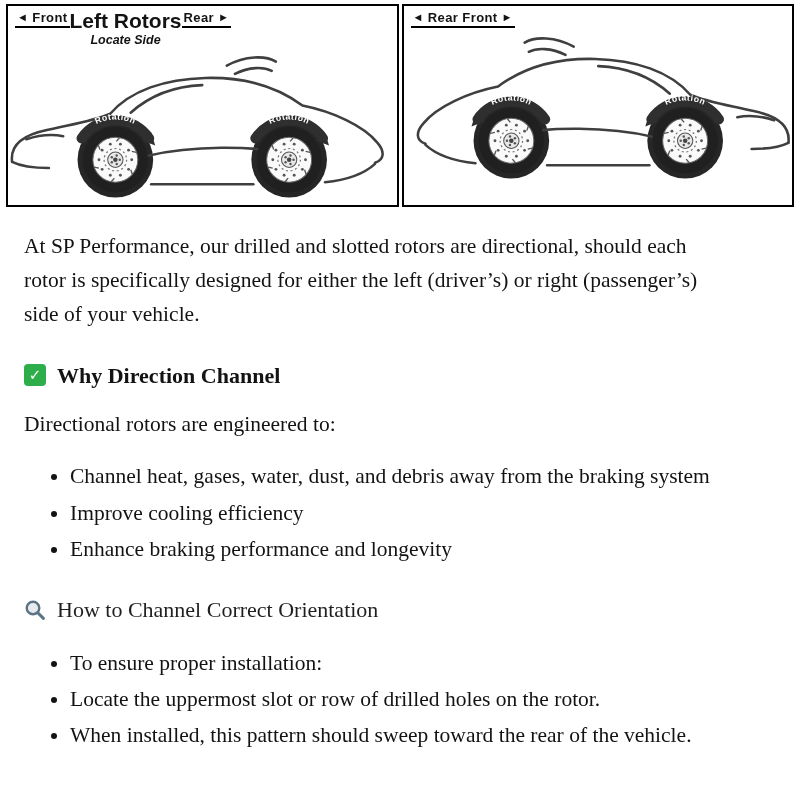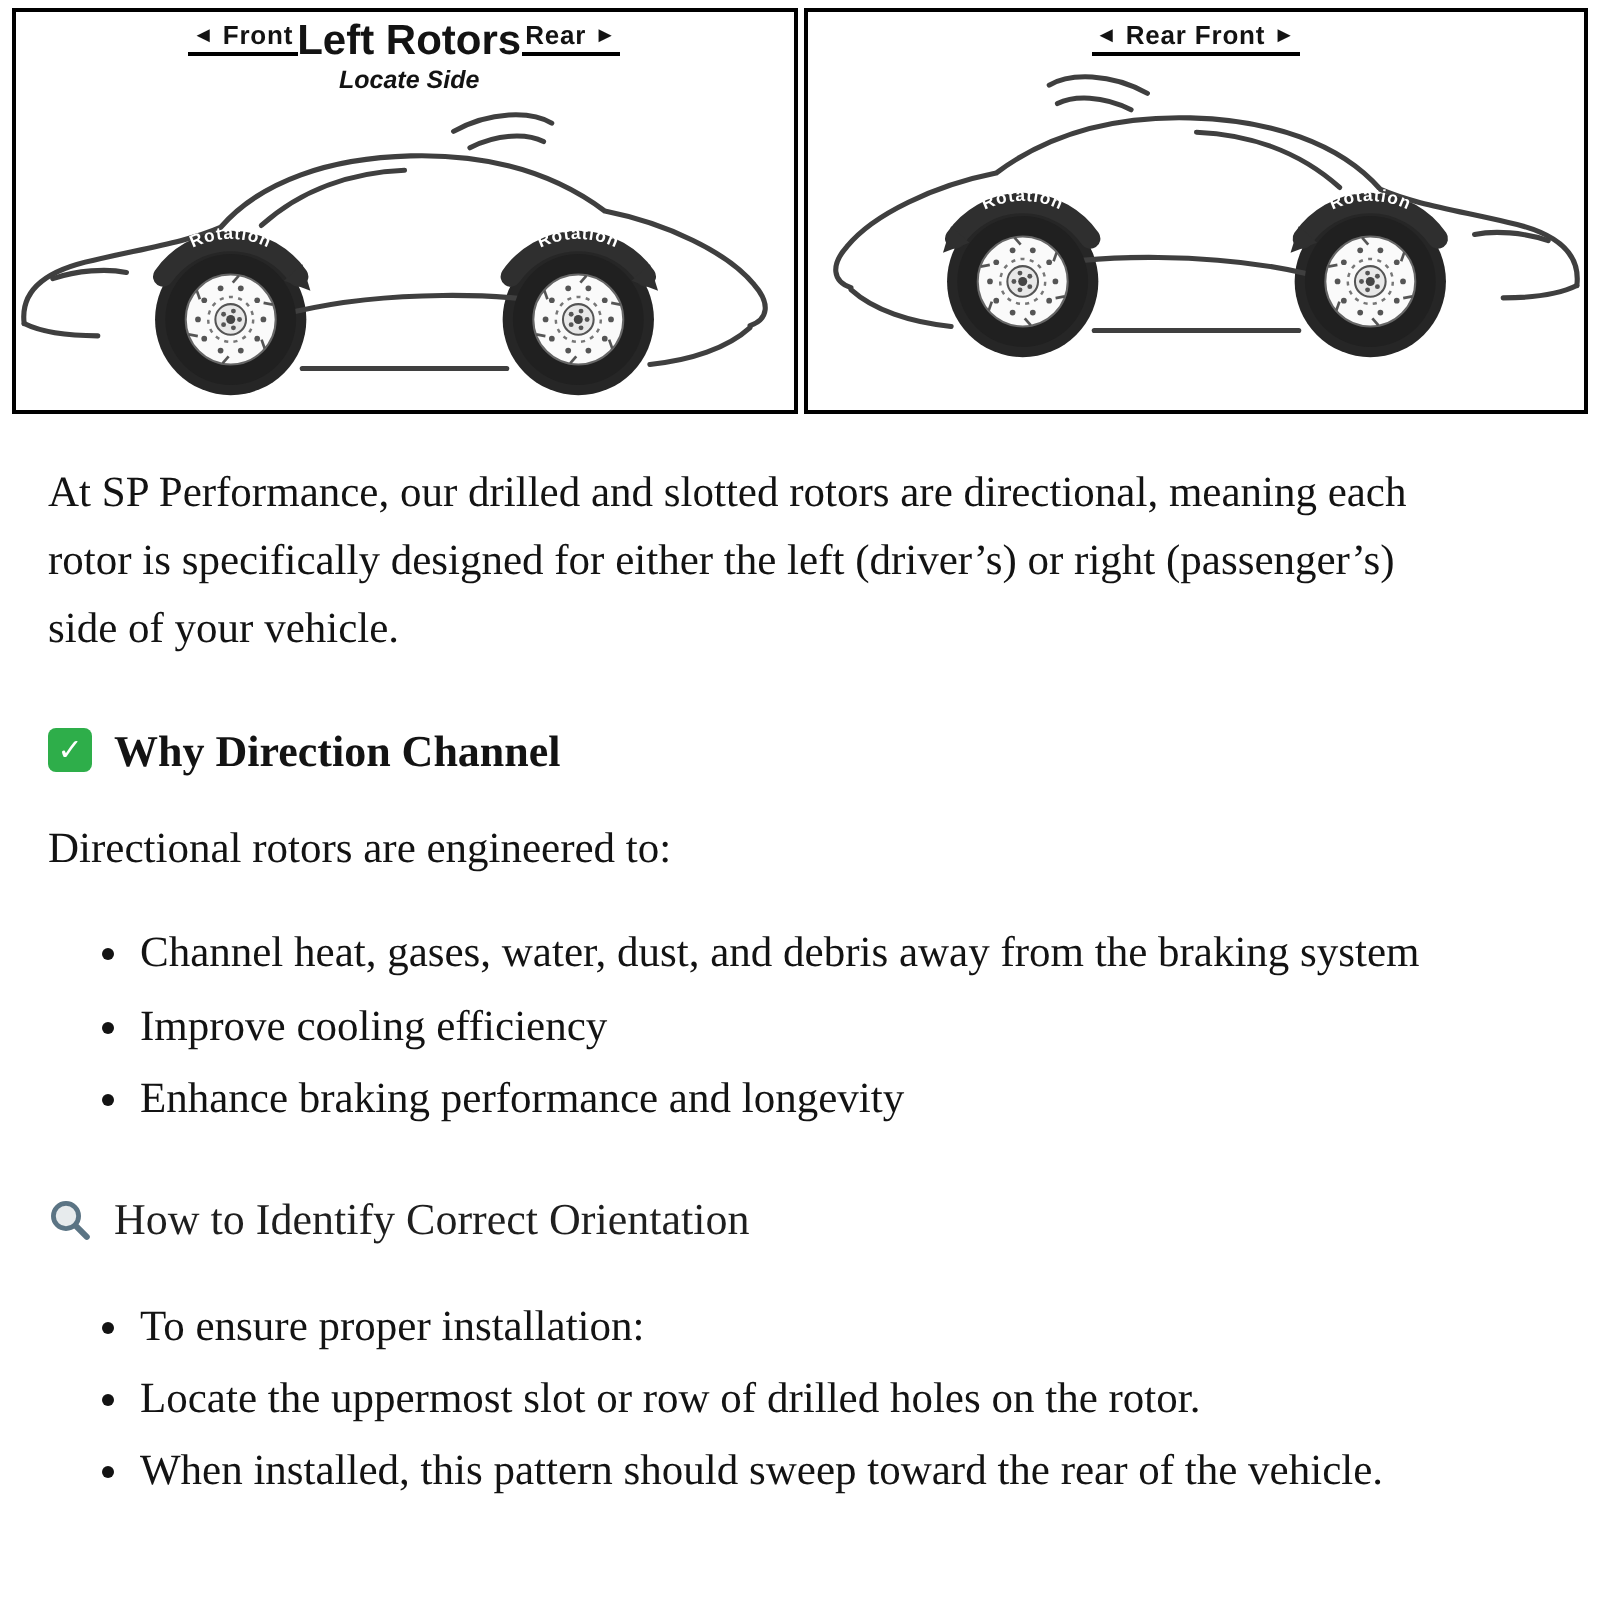--- a/index.html
+++ b/index.html
@@ -1,21 +1,21 @@
 <!DOCTYPE html>
 <html><head>
 <meta charset="utf-8">
 <style>
   html,body{margin:0;padding:0;background:#fff;}
   body{width:800px;height:800px;font-family:"Liberation Serif",serif;color:#131313;overflow:hidden;}
 
   
   .diagram{display:flex;gap:3px;margin:4px 6px 0 6px;}
   .panel{flex:1;border:2.5px solid #000;background:#fff;min-width:0;}
-  .panel-header{display:flex;justify-content:center;align-items:flex-start;
+  .panel-header{display:flex;justify-content:flex-start;align-items:flex-start;
     padding:4px 7px 0 7px;font-family:"Liberation Sans",sans-serif;}
   .dir{font-weight:700;font-size:13px;border-bottom:2.5px solid #000;
     padding:0 2px 1px 2px;white-space:nowrap;letter-spacing:.4px;}
   .dir .arrow-glyph{font-size:11px;position:relative;top:-1px;}
   .title-block{text-align:center;line-height:1;}
   .panel-title{font-weight:700;font-size:21px;}
   .panel-sub{font-style:italic;font-weight:700;font-size:12.5px;margin-top:3px;}
   svg.car{display:block;width:100%;height:158px;margin-top:0;}
 
   
@@ -141,41 +141,41 @@
         <text font-family="Liberation Sans, sans-serif" font-size="8.5" font-weight="bold" fill="#fff" letter-spacing="0.5">
           <textPath href="#tp2" startOffset="50%" text-anchor="middle">Rotation</textPath>
         </text>
       </svg>
     </div>
 
   </div>
 
   <div class="content">
 
-    <p class="intro">At SP Performance, our drilled and slotted rotors are directional, meaning each rotor is specifically designed for either the left (driver’s) or right (passenger’s) side of your vehicle.</p>
+    <p class="intro">At SP Performance, our drilled and slotted rotors are directional, should each rotor is specifically designed for either the left (driver’s) or right (passenger’s) side of your vehicle.</p>
 
     <h2 class="sec">
       <span class="check-icon">✓</span>
       <span>Why Direction Channel</span>
     </h2>
 
     <p class="lead">Directional rotors are engineered to:</p>
 
     <ul class="blist">
       <li>Channel heat, gases, water, dust, and debris away from the braking system</li>
       <li>Improve cooling efficiency</li>
       <li>Enhance braking performance and longevity</li>
     </ul>
 
     <h2 class="sec normal">
       <svg class="mag-icon" viewBox="0 0 22 22">
         <circle cx="9" cy="9" r="6.3" fill="#cfd8dc" fill-opacity="0.5" stroke="#5b7484" stroke-width="2.4"></circle>
         <line x1="13.8" y1="13.8" x2="19.4" y2="19.4" stroke="#5b7484" stroke-width="3" stroke-linecap="round"></line>
       </svg>
-      <span>How to Identify Correct Orientation</span>
+      <span>How to Channel Correct Orientation</span>
     </h2>
 
     <ul class="blist">
       <li>To ensure proper installation:</li>
       <li>Locate the uppermost slot or row of drilled holes on the rotor.</li>
       <li>When installed, this pattern should sweep toward the rear of the vehicle.</li>
     </ul>
 
   </div>
 </div>

